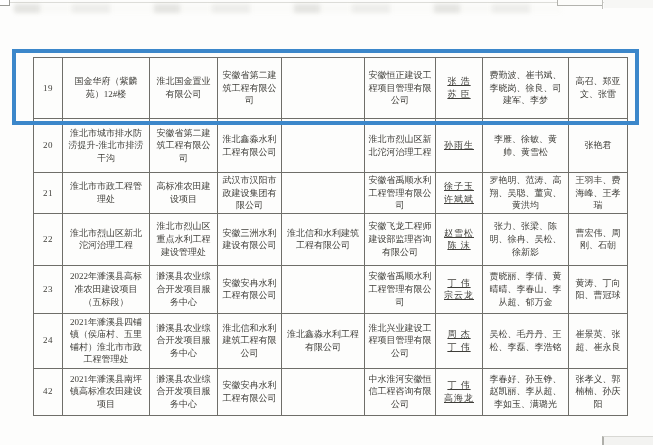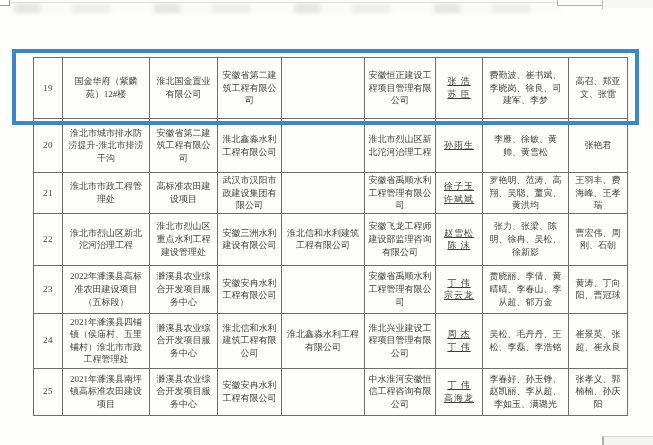--- a/index.html
+++ b/index.html
@@ -145,21 +145,21 @@
         <td>濉溪县农业综合开发项目服务中心</td>
         <td>淮北信和水利建筑工程有限公司</td>
         <td>淮北鑫淼水利工程有限公司</td>
         <td>淮北兴业建设工程项目管理有限公司</td>
         <td class="leads-cell">周 杰
 丁 伟</td>
         <td>吴松、毛丹丹、王松、李磊、李浩铭</td>
         <td>崔景英、张超、崔永良</td>
       </tr>
       <tr class="r6">
-        <td class="no-cell">25</td>
+        <td class="no-cell">42</td>
         <td>2021年濉溪县南坪镇高标准农田建设项目</td>
         <td>濉溪县农业综合开发项目服务中心</td>
         <td>安徽安冉水利工程有限公司</td>
         <td></td>
         <td>中水淮河安徽恒信工程咨询有限公司</td>
         <td class="leads-cell">丁 伟
 高海龙</td>
         <td>李春好、孙玉铮、赵凯丽、李从超、李如玉、满璐光</td>
         <td>张孝义、郭楠楠、孙庆阳</td>
       </tr>

